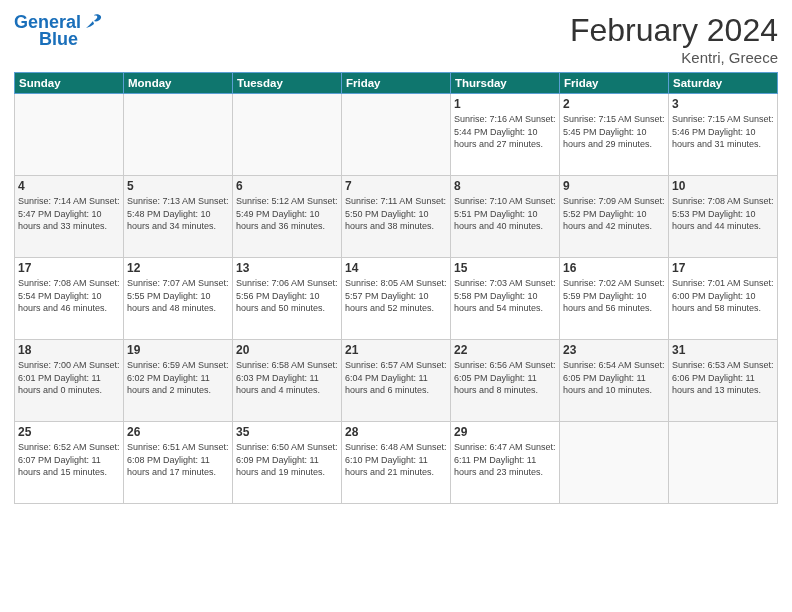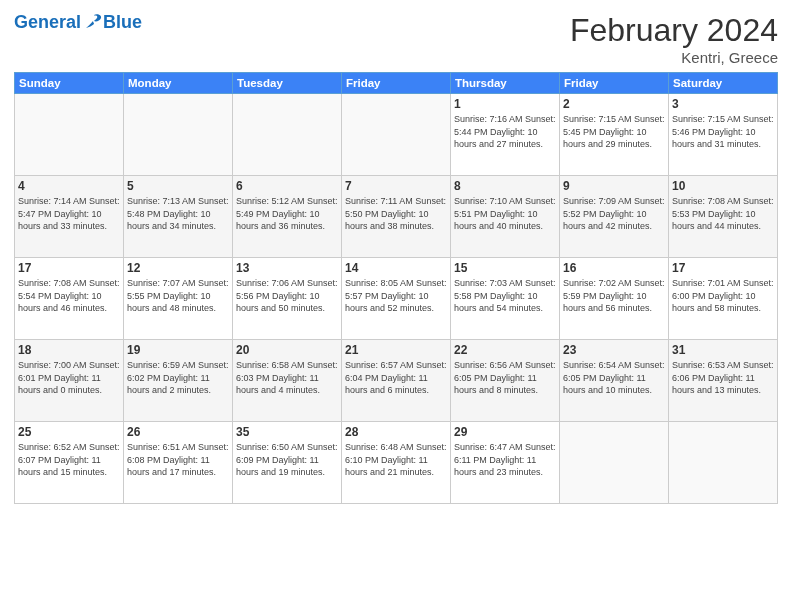--- a/index.html
+++ b/index.html
@@ -36,21 +36,21 @@
     .location {
       font-size: 15px;
       color: #555;
     }
     .calendar {
       width: 100%;
       border-collapse: collapse;
       table-layout: fixed;
     }
     .calendar th {
-      background: #3b82f6;
+      background: #0f766e;
       color: #fff;
       font-size: 11.5px;
       font-weight: bold;
       padding: 4px 4px;
       border: 1px solid #5a9fd4;
       text-align: left;
     }
     .calendar td {
       border: 1px solid #ccc;
       vertical-align: top;
@@ -76,21 +76,21 @@
     .row-shade {
       background: #f5f5f5;
     }
   </style>
 </head>
 <body>
 
 <div class="container">
   <div class="header">
     <div class="logo">
-  <div style="display:flex;flex-direction:row;align-items:flex-end;">
+  <div style="display:flex;flex-direction:column;align-items:center;">
     <div style="display:flex;align-items:center;">
       <span style="font-size:18px;font-weight:bold;color:#1a6fba;">General</span>
       <svg style="margin-left:2px;margin-bottom:2px;" width="20" height="18" viewBox="0 0 20 18">
         <path d="M11,2 C14,0 19,2 18,5 C17,8 13,9 11,8 C13,6 15,5 14,3 C13,2 11,3 11,2Z" fill="#1a6fba"></path>
         <path d="M10,8 C8,10 6,13 3,15 C6,14 9,13 11,11 C11,10 10,9 10,8Z" fill="#1a6fba"></path>
       </svg>
     </div>
     <span style="font-size:18px;font-weight:bold;color:#1a6fba;margin-top:-4px;">Blue</span>
   </div>
 </div>

